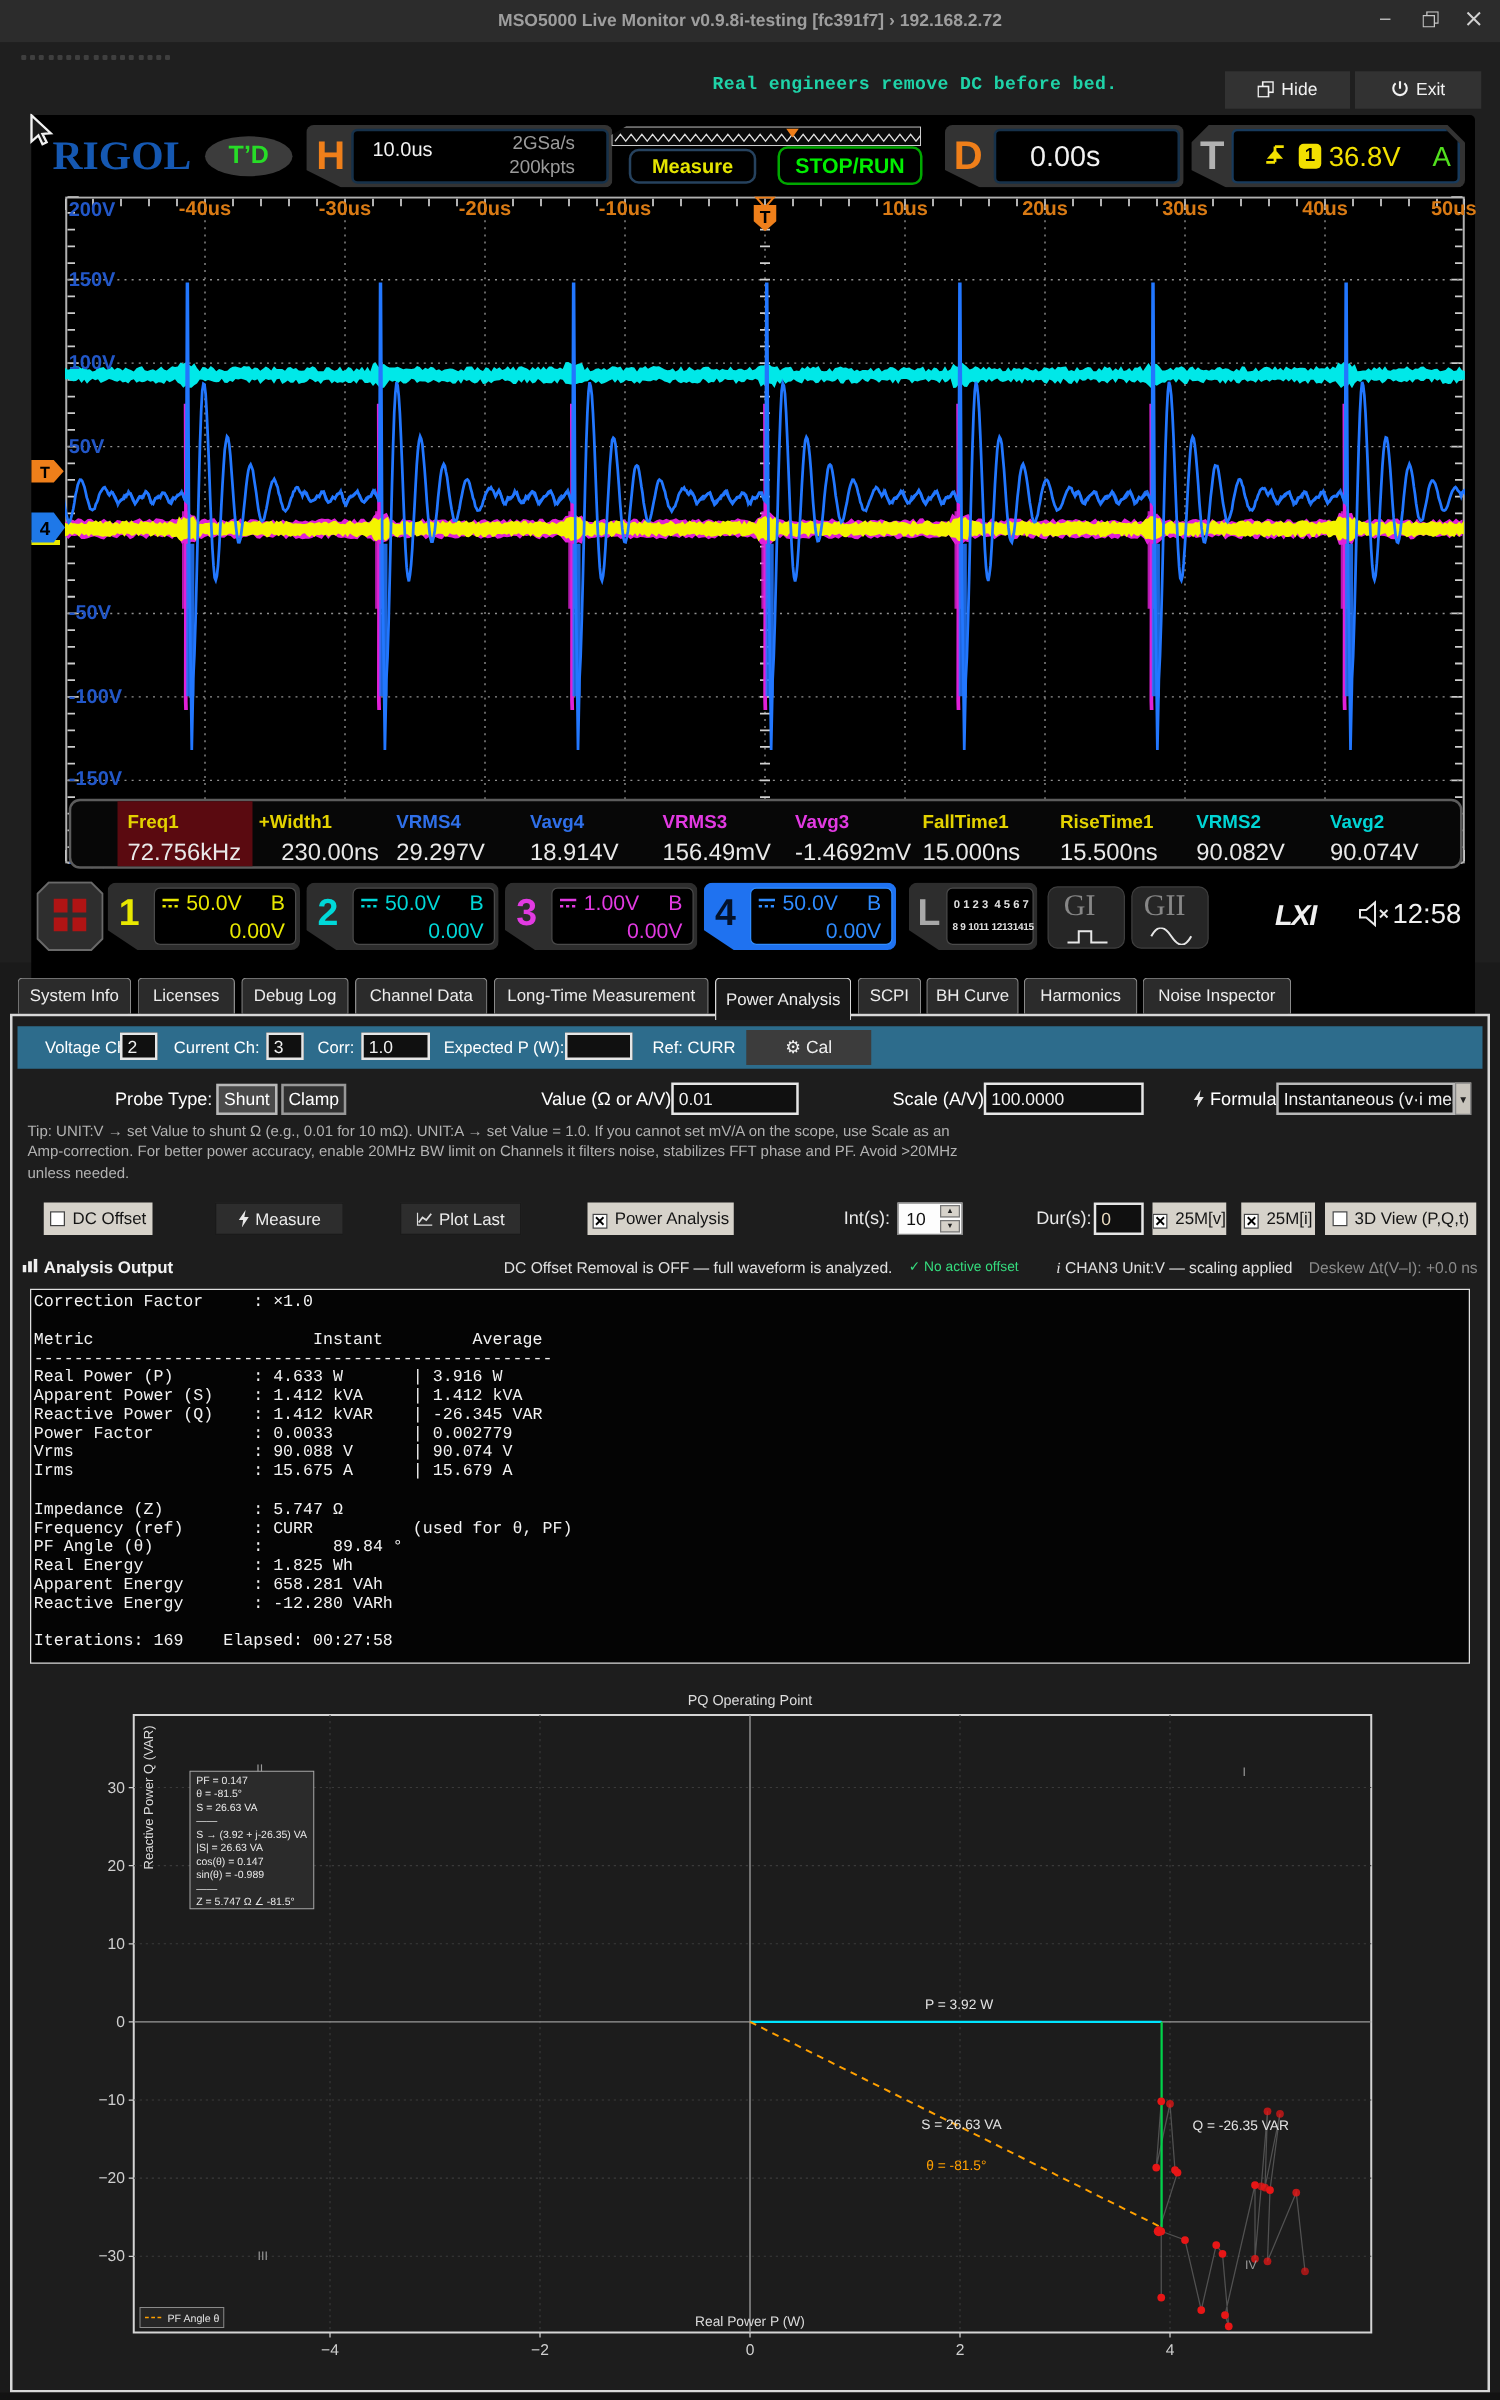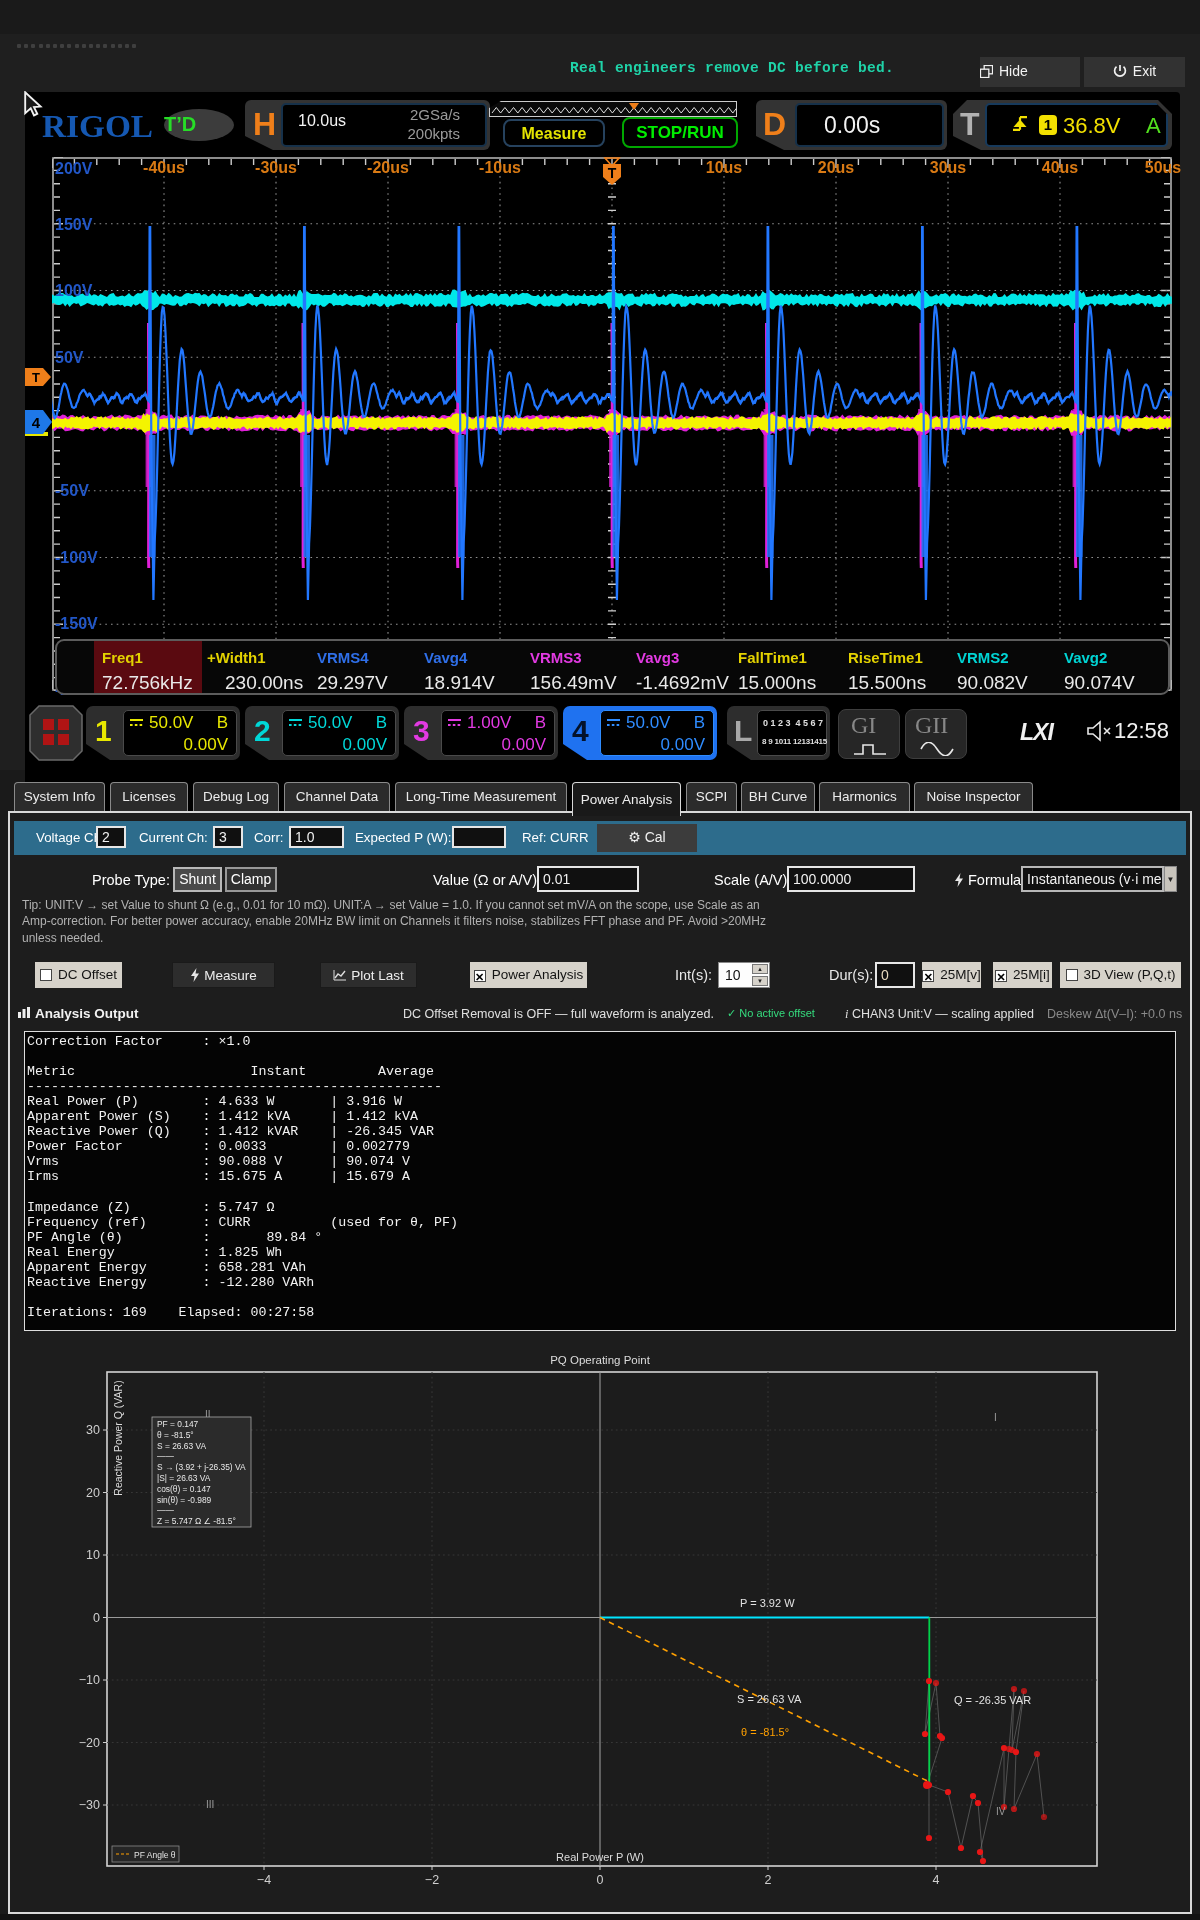--- a/index.html
+++ b/index.html
@@ -32,20 +32,31 @@
 .wlbl{position:absolute;color:#fff;font-size:13.3px}
 .glbl{position:absolute;color:#e8e8e8;font-size:14.5px}
 .btn-dark{position:absolute;background:#2d2d2d;color:#ededed;font-size:13.5px;text-align:center;border:1px solid #1a1a1a}
 .btn-light{position:absolute;background:#d6d2ca;color:#141414;font-size:13.5px;text-align:center}
 .cb{display:inline-block;width:12px;height:12px;background:#fff;border:1px solid #444;vertical-align:-2px;margin-right:6px;text-align:center;line-height:12px;font-size:11px;color:#000;font-weight:bold}
 
 #anbox{position:absolute;left:14px;top:218px;width:1152px;height:300px;background:#040404;border:1px solid #dedede;color:#f2f2f2;font-family:"Liberation Mono",monospace;font-size:13.3px;line-height:15.05px;white-space:pre;padding:2px 0 0 2px}
 </style></head>
 <body>
 <div id="page">
+<div id="titlebar">
+ <div id="titletxt">MSO5000 Live Monitor v0.9.8i-testing [fc391f7] › 192.168.2.72</div>
+ <div class="wbtn" style="left:1104px;top:6px">–</div>
+ <div class="wbtn" style="left:1138px"><svg width="13" height="13" viewBox="0 0 13 13">
+          <rect x="0.5" y="3.5" width="9" height="9" fill="none" stroke="#c8c8c8"></rect>
+          <path d="M3.5 3.5 V0.5 H12.5 V9.5 H9.5" fill="none" stroke="#c8c8c8"></path>
+        </svg></div>
+ <div class="wbtn" style="left:1173px;top:8px"><svg width="12" height="12" viewBox="0 0 12 12">
+          <path d="M1 1 L11 11 M11 1 L1 11" stroke="#d0d0d0" stroke-width="1.6"></path>
+        </svg></div>
+</div>
 <div style="position:absolute;left:0;top:34px;width:1200px;height:736px;background:#1f1f1f"></div>
 <div id="dots">
       <div style="position:absolute;left:17px;top:44px;width:4px;height:4px;background:#3f3f3f;border-radius:1px"></div>
 <div style="position:absolute;left:24px;top:44px;width:4px;height:4px;background:#3f3f3f;border-radius:1px"></div>
 <div style="position:absolute;left:31px;top:44px;width:4px;height:4px;background:#3f3f3f;border-radius:1px"></div>
 <div style="position:absolute;left:39px;top:44px;width:4px;height:4px;background:#3f3f3f;border-radius:1px"></div>
 <div style="position:absolute;left:46px;top:44px;width:4px;height:4px;background:#3f3f3f;border-radius:1px"></div>
 <div style="position:absolute;left:53px;top:44px;width:4px;height:4px;background:#3f3f3f;border-radius:1px"></div>
 <div style="position:absolute;left:60px;top:44px;width:4px;height:4px;background:#3f3f3f;border-radius:1px"></div>
 <div style="position:absolute;left:67px;top:44px;width:4px;height:4px;background:#3f3f3f;border-radius:1px"></div>
@@ -53,34 +64,34 @@
 <div style="position:absolute;left:82px;top:44px;width:4px;height:4px;background:#3f3f3f;border-radius:1px"></div>
 <div style="position:absolute;left:89px;top:44px;width:4px;height:4px;background:#3f3f3f;border-radius:1px"></div>
 <div style="position:absolute;left:96px;top:44px;width:4px;height:4px;background:#3f3f3f;border-radius:1px"></div>
 <div style="position:absolute;left:103px;top:44px;width:4px;height:4px;background:#3f3f3f;border-radius:1px"></div>
 <div style="position:absolute;left:111px;top:44px;width:4px;height:4px;background:#3f3f3f;border-radius:1px"></div>
 <div style="position:absolute;left:118px;top:44px;width:4px;height:4px;background:#3f3f3f;border-radius:1px"></div>
 <div style="position:absolute;left:125px;top:44px;width:4px;height:4px;background:#3f3f3f;border-radius:1px"></div>
 <div style="position:absolute;left:132px;top:44px;width:4px;height:4px;background:#3f3f3f;border-radius:1px"></div>
     </div>
 <div style="position:absolute;left:570px;top:60px;color:#1fd3a8;font-size:14.5px;font-weight:bold;letter-spacing:0.3px;font-family:'Liberation Mono',monospace">Real engineers remove DC before bed.</div>
-<div style="position:absolute;left:980px;top:57px;width:100px;height:30px;background:#323232;color:#f2f2f2;font-size:14px;text-align:left;line-height:29px"><svg width="13" height="13" viewBox="0 0 14 14" style="vertical-align:-2px;margin-right:6px">
+<div style="position:absolute;left:980px;top:57px;width:100px;height:30px;background:#323232;color:#f2f2f2;font-size:14px;text-align:center;line-height:29px"><svg width="13" height="13" viewBox="0 0 14 14" style="vertical-align:-2px;margin-right:6px">
         <rect x="4.5" y="0.5" width="9" height="9" fill="none" stroke="#f2f2f2" stroke-width="1.4"></rect>
         <rect x="0.5" y="4.5" width="9" height="9" fill="#323232" stroke="#f2f2f2" stroke-width="1.4"></rect>
       </svg>Hide</div>
 <div style="position:absolute;left:1084px;top:57px;width:101px;height:30px;background:#323232;color:#f2f2f2;font-size:14px;text-align:center;line-height:29px"><svg width="14" height="14" viewBox="0 0 14 14" style="vertical-align:-2px;margin-right:6px">
         <path d="M7 1 V7" stroke="#f2f2f2" stroke-width="1.7"></path>
         <path d="M3.5 2.6 A5.4 5.4 0 1 0 10.5 2.6" fill="none" stroke="#f2f2f2" stroke-width="1.7"></path>
       </svg>Exit</div>
 <svg class="abs" style="left:23px;top:91px;z-index:30" width="22" height="29" viewBox="0 0 20 26">
       <path d="M2 1 L2 20 L7 15.5 L10 22 L13 20.5 L10 14.5 L16 14 Z" fill="#1a1a1a" stroke="#f2f2f2" stroke-width="1.7"></path>
     </svg>
 <div id="scope">
 <div style="position:absolute;left:17px;top:16px;color:#1558b2;font-family:'Liberation Serif',serif;font-weight:bold;font-size:34px;letter-spacing:0px;transform:scale(0.98,0.95);transform-origin:left top">RIGOL</div>
-<div style="position:absolute;left:139px;top:17px;width:70px;height:32px;background:#3c3c3c;border-radius:50%;text-align:left;line-height:31px;color:#27dd27;font-weight:bold;font-size:20px">T’D</div>
+<div style="position:absolute;left:139px;top:17px;width:70px;height:32px;background:#3c3c3c;border-radius:50%;text-align:center;line-height:31px;color:#27dd27;font-weight:bold;font-size:20px">T’D</div>
 <div class="bevel" style="left:220px;top:8px;width:245px;height:50px;clip-path:polygon(0 0,100% 0,100% 100%,28px 100%,0 calc(100% - 14px))"></div>
 <div style="position:absolute;left:228px;top:14px;color:#ef7f1a;font-size:32px;font-weight:bold">H</div>
 <div class="blkbox" style="left:256px;top:11px;width:206px;height:44px"></div>
 <div style="position:absolute;left:273px;top:20px;color:#f2f2f2;font-size:16px">10.0us</div>
 <div style="position:absolute;left:345px;top:13px;width:90px;text-align:right;color:#9b9b9b;font-size:15px;line-height:19px">2GSa/s<br>200kpts</div>
 <div style="position:absolute;left:464px;top:9px;width:248px;height:16px;background:#0a0a0a;border:1px solid #cccccc;clip-path:polygon(12px 0,100% 0,100% 100%,0 100%,0 7px)">
 <svg width="246" height="14" viewBox="0 0 246 14">
           <path d="M2.0 11.0 L6.3 5.5 L10.6 11.0 L14.9 5.5 L19.2 11.0 L23.5 5.5 L27.8 11.0 L32.1 5.5 L36.4 11.0 L40.7 5.5 L45.0 11.0 L49.3 5.5 L53.6 11.0 L57.9 5.5 L62.2 11.0 L66.5 5.5 L70.8 11.0 L75.1 5.5 L79.4 11.0 L83.7 5.5 L88.0 11.0 L92.3 5.5 L96.6 11.0 L100.9 5.5 L105.2 11.0 L109.5 5.5 L113.8 11.0 L118.1 5.5 L122.4 11.0 L126.7 5.5 L131.0 11.0 L135.3 5.5 L139.6 11.0 L143.9 5.5 L148.2 11.0 L152.5 5.5 L156.8 11.0 L161.1 5.5 L165.4 11.0 L169.7 5.5 L174.0 11.0 L178.3 5.5 L182.6 11.0 L186.9 5.5 L191.2 11.0 L195.5 5.5 L199.8 11.0 L204.1 5.5 L208.4 11.0 L212.7 5.5 L217.0 11.0 L221.3 5.5 L225.6 11.0 L229.9 5.5 L234.2 11.0 L238.5 5.5 L242.8 11.0 L247.1 5.5" fill="none" stroke="#e0e0e0" stroke-width="1"></path>
           <path d="M139 1 L149 1 L144 8 Z" fill="#ef7f1a"></path>
         </svg></div>

